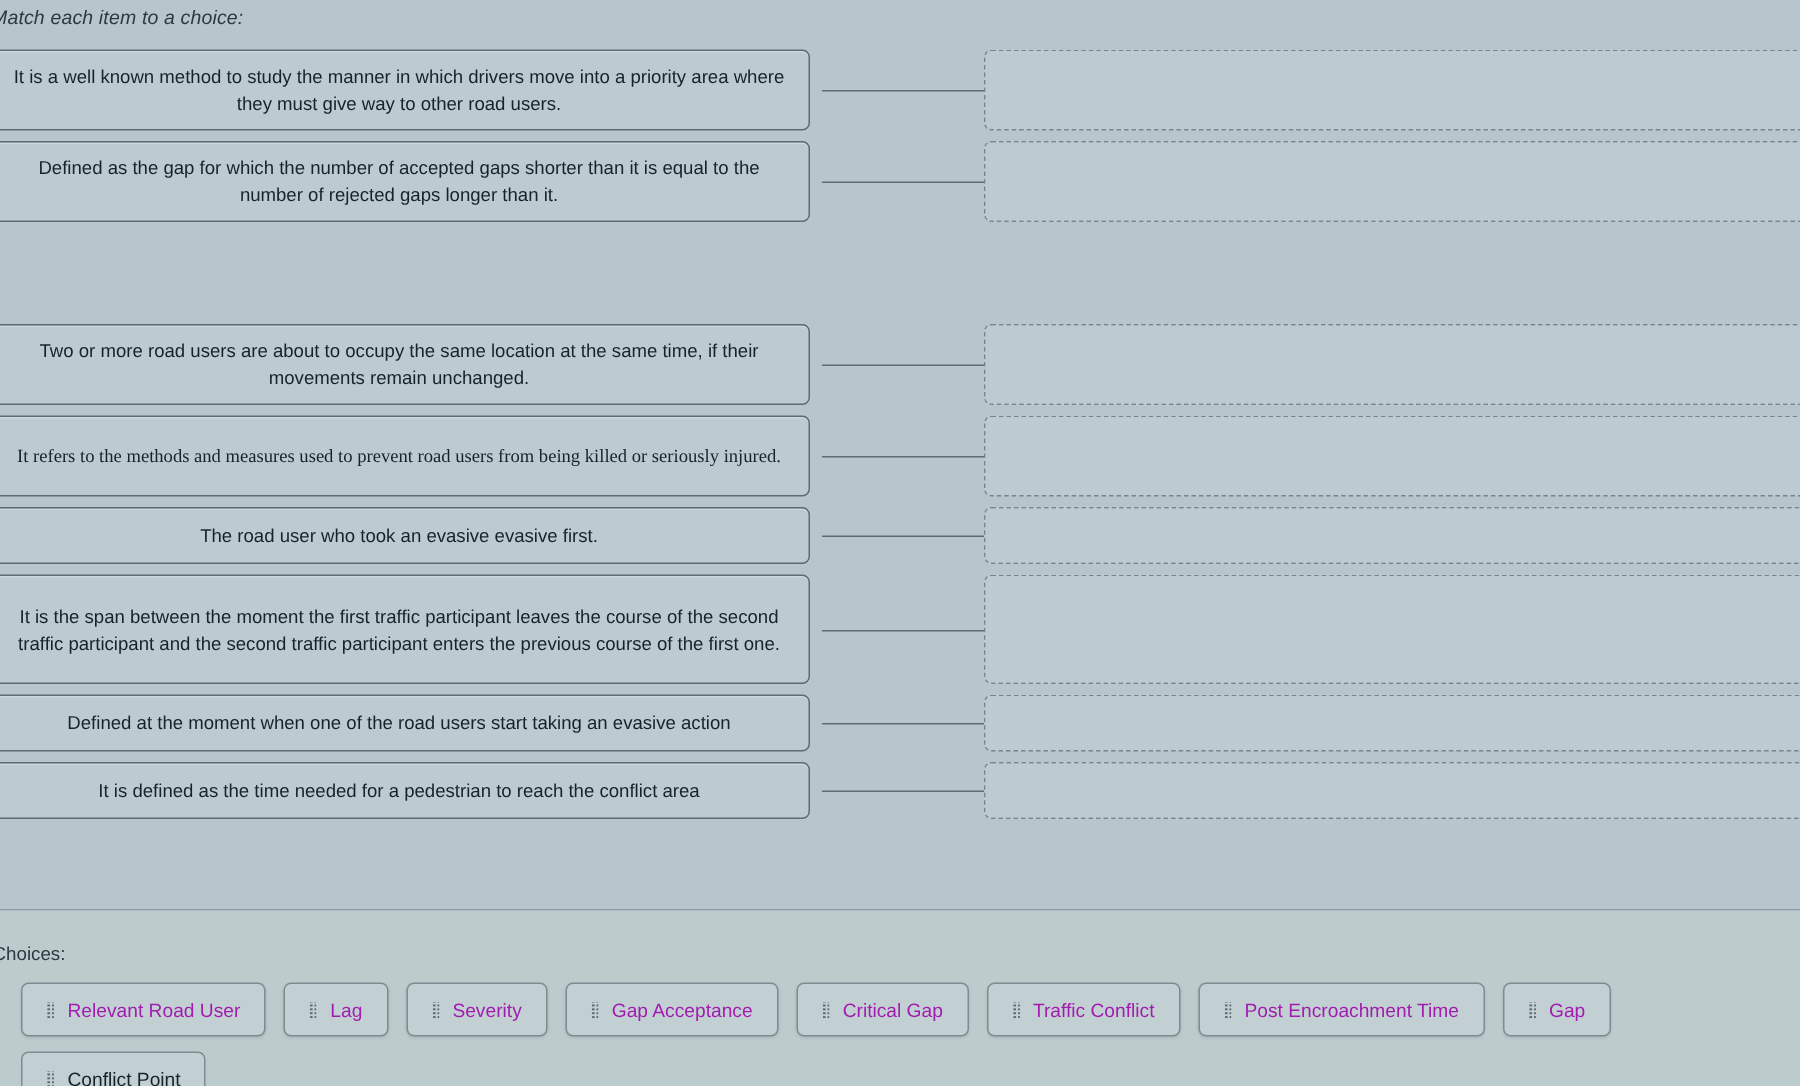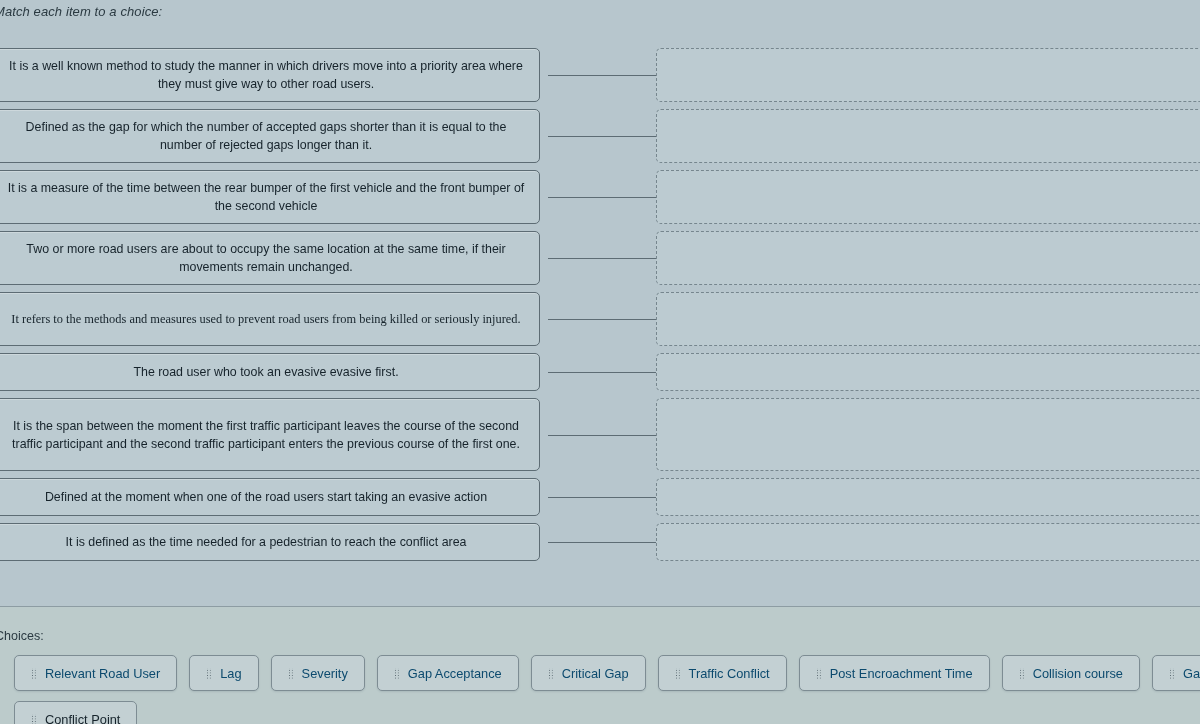--- a/index.html
+++ b/index.html
@@ -25,21 +25,21 @@
     font-style: italic;
     color: #2b3a42;
     letter-spacing: .1px;
     white-space: nowrap;
   }
 
   
   #match-area {
     position: absolute;
     left: 0;
-    top: 44px;
+    top: 29px;
     width: 1200px;
     height: 558px;
   }
   .match-row {
     position: absolute;
     left: 0;
     width: 1200px;
   }
   .item-box {
     position: absolute;
@@ -117,21 +117,21 @@
     box-sizing: border-box;
     height: 36px;
     border: 1px solid #7d8c93;
     border-radius: 5px;
     background: #c3d0d3;
     display: flex;
     align-items: center;
     gap: 9px;
     padding: 0 16px;
     font-size: 12.8px;
-    color: #0c4a6e;
+    color: #a21caf;
     white-space: nowrap;
     box-shadow: 0 1px 2px rgba(40,60,70,.12);
   }
   .grip {
     display: inline-block;
     width: 5px;
     height: 11px;
     flex: 0 0 auto;
     background-image:
       radial-gradient(circle, #4a5a62 45%, transparent 46%),
@@ -177,27 +177,20 @@
       <div class="connector" style="top: 27px;"></div>
       <div class="drop-zone" style="top: 0px; height: 54px;"></div>
     </div>
     <div class="match-row" style="top: 65px; height: 54px;">
       <div class="item-box" style="height: 54px;">
         <span class="item-text">Defined as the gap for which the number of accepted gaps shorter than it is equal to the number of rejected gaps longer than it.</span>
       </div>
       <div class="connector" style="top: 27px;"></div>
       <div class="drop-zone" style="top: 0px; height: 54px;"></div>
     </div>
-    <div class="match-row" style="top: 126px; height: 54px;">
-      <div class="item-box" style="height: 54px;">
-        <span class="item-text">It is a measure of the time between the rear bumper of the first vehicle and the front bumper of the second vehicle</span>
-      </div>
-      <div class="connector" style="top: 27px;"></div>
-      <div class="drop-zone" style="top: 0px; height: 54px;"></div>
-    </div>
     <div class="match-row" style="top: 187px; height: 54px;">
       <div class="item-box" style="height: 54px;">
         <span class="item-text">Two or more road users are about to occupy the same location at the same time, if their movements remain unchanged.</span>
       </div>
       <div class="connector" style="top: 27px;"></div>
       <div class="drop-zone" style="top: 0px; height: 54px;"></div>
     </div>
     <div class="match-row" style="top: 248px; height: 54px; font-family: Liberation Serif, serif;">
       <div class="item-box" style="height: 54px;">
         <span class="item-text">It refers to the methods and measures used to prevent road users from being killed or seriously injured.</span>
@@ -263,24 +256,20 @@
       <div class="chip">
         <span class="grip"></span>
         <span>Traffic Conflict</span>
       </div>
       <div class="chip">
         <span class="grip"></span>
         <span>Post Encroachment Time</span>
       </div>
       <div class="chip">
         <span class="grip"></span>
-        <span>Collision course</span>
-      </div>
-      <div class="chip">
-        <span class="grip"></span>
         <span>Gap</span>
       </div>
     </div>
   <div id="chip-row-partial">
       <div class="chip-partial">
         <span class="grip"></span>
         <span>Conflict Point</span>
       </div>
     </div>
 </div>

